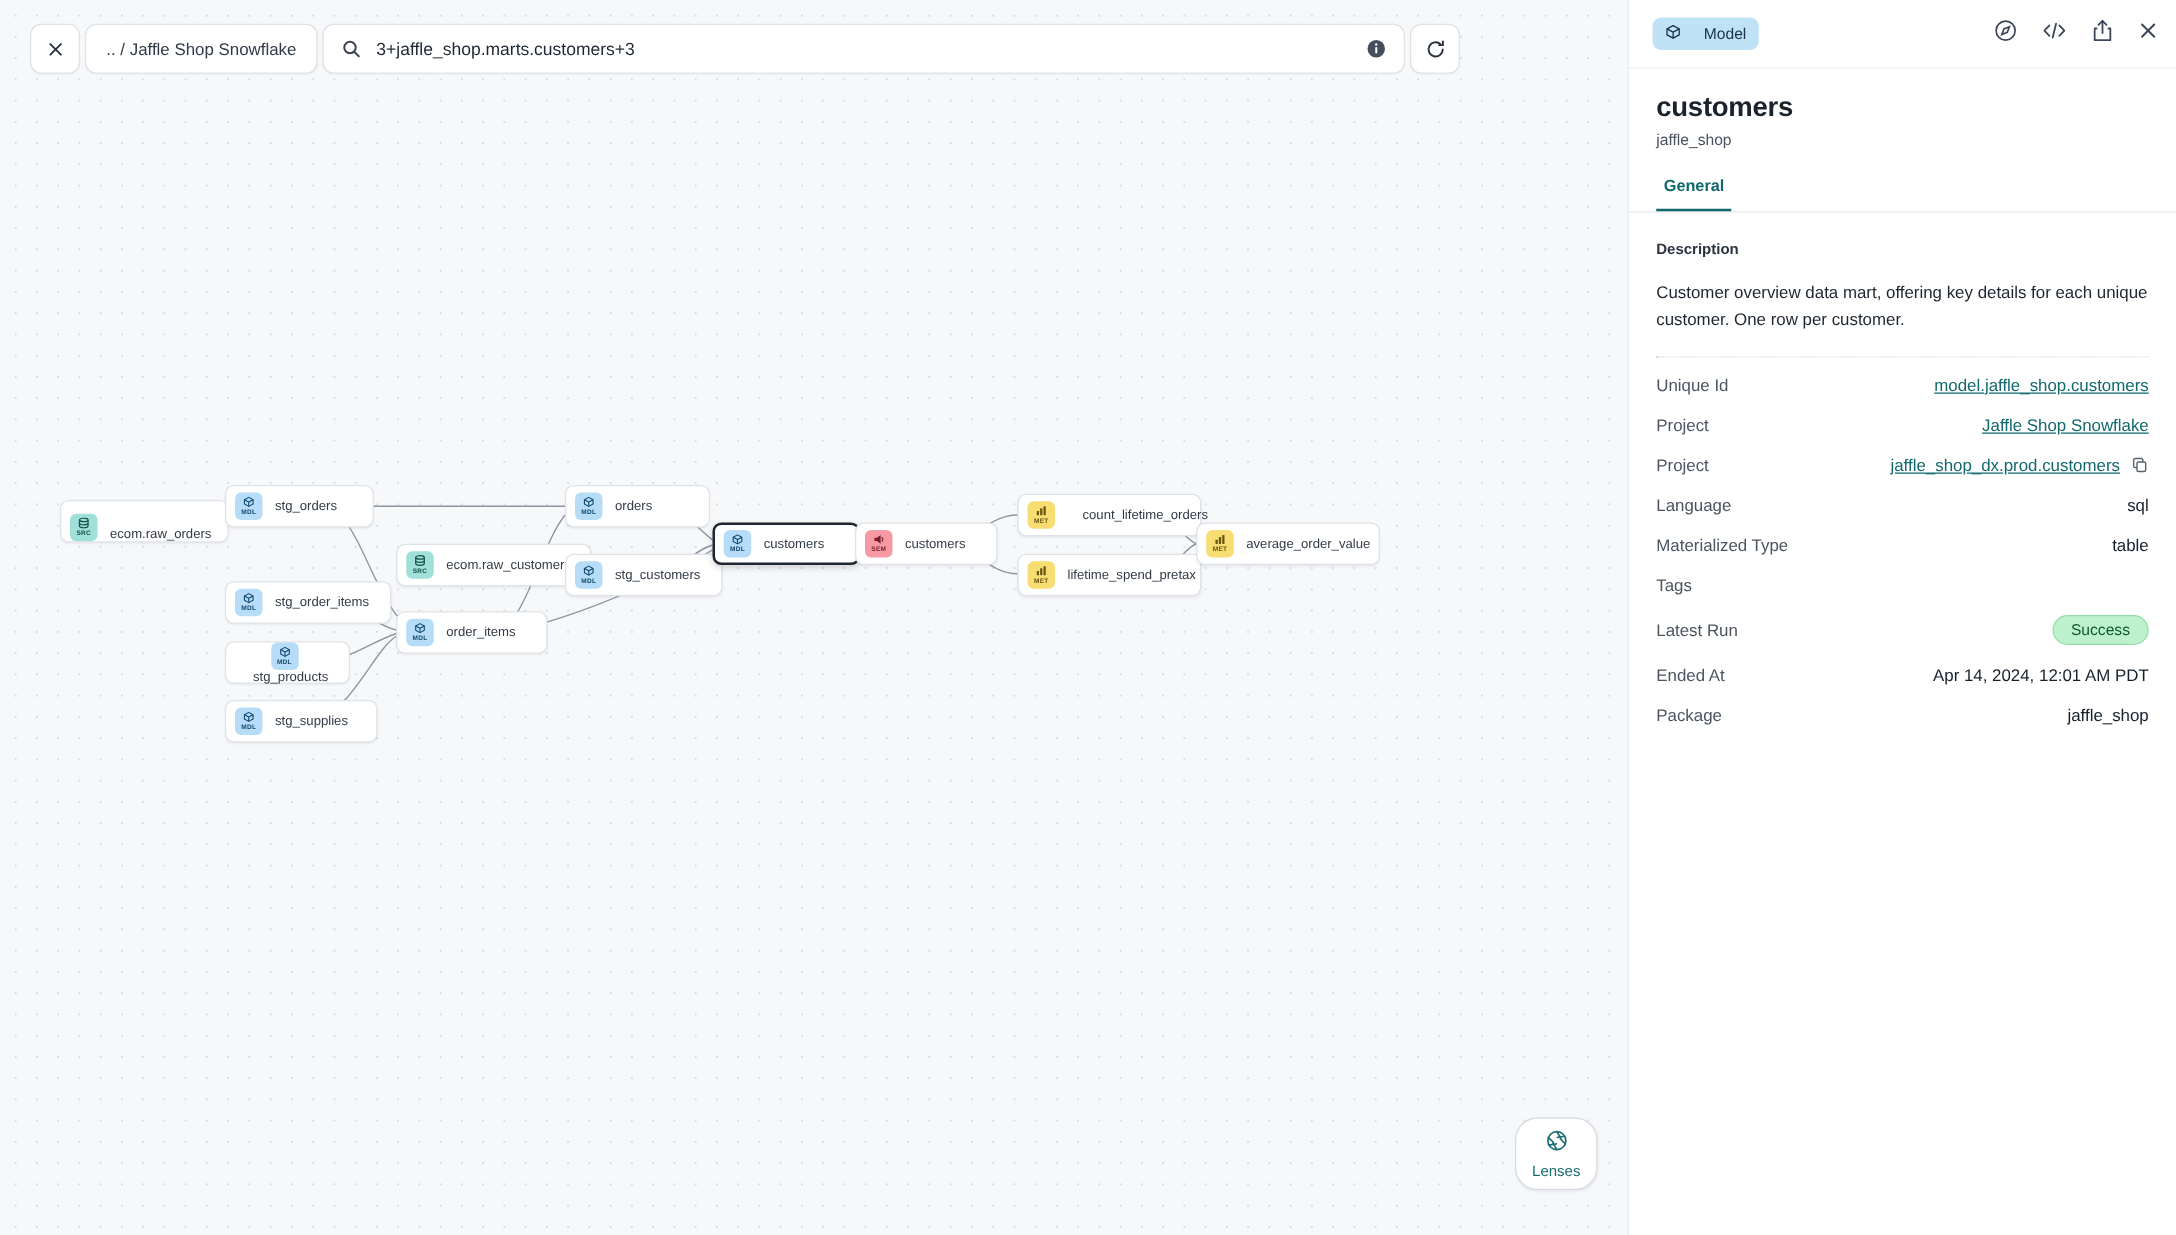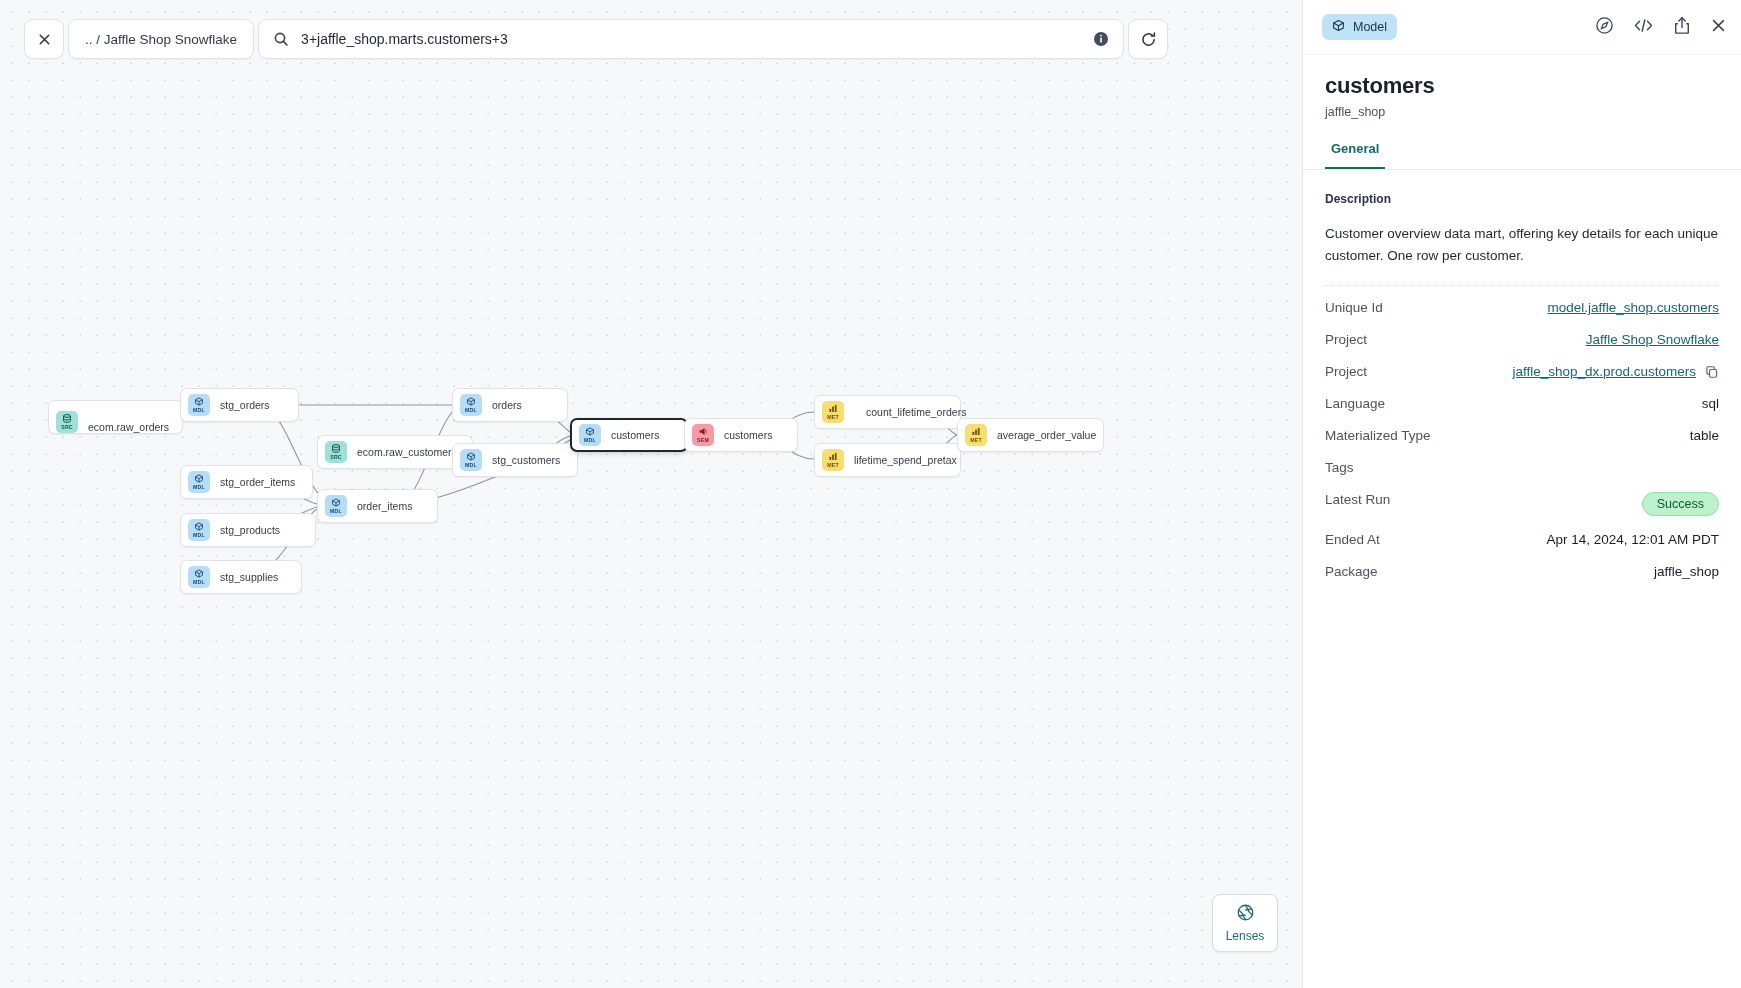--- a/index.html
+++ b/index.html
@@ -89,62 +89,62 @@
   .badge-src { background: #9fe0d8; color: #16514c; }
   .badge-mdl { background: #b6dcf7; color: #134a70; }
   .badge-sem { background: #f79aa4; color: #77202c; }
   .badge-met { background: #f7dd72; color: #6b5512; }
   .node .nlabel { margin-left: 10px; font-size: 10.5px; color: #333b47; }
 
   
   .lenses {
     position: absolute; right: 24px; bottom: 36px;
     width: 66px; height: 58px;
-    background: #fff; border: 1px solid #d7dbe2; border-radius: 8px;
+    background: #fff; border: 1px solid #d7dbe2; border-radius: 18px;
     display: flex; flex-direction: column; align-items: center; justify-content: center;
     gap: 3px;
     box-shadow: 0 1px 2px rgba(16,24,40,.07);
   }
   .lenses .ltext { font-size: 12px; color: #1b6d72; }
 
   
   .panel {
     width: 439px; height: 988px;
     background: #ffffff;
     border-left: 1px solid #e4e7ec;
     display: flex; flex-direction: column;
   }
   .panel-top {
     height: 55px; flex: none;
     display: flex; align-items: center;
     padding: 0 14px 0 19px;
     border-bottom: 1px solid #eceff3;
   }
   .chip {
-    display: inline-flex; align-items: center; gap: 8px;
+    display: inline-flex; align-items: center; gap: 18px;
     background: #bfe2f7; color: #18344a;
     border-radius: 7px; height: 26px; padding: 0 10px;
     font-size: 12.5px;
   }
   .panel-icons { margin-left: auto; display: flex; align-items: center; gap: 19px; color: #3d4656; }
   .panel-head { padding: 18px 22px 0 22px; }
   .p-title { font-size: 22px; font-weight: 700; color: #1b222c; letter-spacing: -.2px; }
   .p-sub { font-size: 12.5px; color: #4a525f; margin-top: 6px; }
   .tabs { display: flex; padding: 0 22px; margin-top: 22px; border-bottom: 1px solid #e6e9ee; }
   .tab {
     font-size: 13px; color: #11696e; padding: 0 6px 11px 6px;
     border-bottom: 2px solid #11696e; font-weight: 600;
   }
   .panel-body { padding: 22px 22px 0 22px; overflow: hidden; }
   .sect-label { font-size: 12px; font-weight: 700; color: #2c3440; }
   .desc { font-size: 13.5px; line-height: 22px; color: #1e2630; margin-top: 17px; }
   .divider { border-top: 1px dotted #d9dde3; margin: 18px 0 6px 0; }
 
   .row {
-    display: flex; align-items: flex-start; justify-content: space-between;
+    display: flex; align-items: center; justify-content: space-between;
     min-height: 32px; padding: 8px 0;
   }
   .row-key { font-size: 13.5px; color: #4c5460; }
   .row-val { font-size: 13.5px; color: #16202b; text-align: right; }
   .row-val.link { color: #11696e; text-decoration: underline; }
   .row-val.boxed { background: #f1f3f6; border-radius: 4px; padding: 2px 8px; }
   .row-val.pill {
     background: #bdf0cd; color: #0f5a2c; border: 1px solid #8fdfa9;
     border-radius: 13px; padding: 4px 14px; font-size: 12.5px;
   }
@@ -238,21 +238,21 @@
           <div class="node" style="left: 180px; top: 465px; width: 133px;">
             <span class="badge badge-mdl">
               <span class="bi"><svg width="10" height="9" viewBox="0 0 12 12" fill="none" stroke="currentColor" stroke-width="1.2" stroke-linejoin="round">
                   <path d="M6 1.2 L10.6 3.7 V8.3 L6 10.8 L1.4 8.3 V3.7 Z"></path>
                   <path d="M1.4 3.7 L6 6.2 L10.6 3.7 M6 6.2 V10.8"></path>
                 </svg></span>
               <span class="bt">MDL</span>
             </span>
             <span class="nlabel">stg_order_items</span>
           </div>
-          <div class="node" style="left: 180px; top: 513px; width: 136px;">
+          <div class="node" style="left: 180px; top: 513px; width: 100px; flex-direction: column;">
             <span class="badge badge-mdl">
               <span class="bi"><svg width="10" height="9" viewBox="0 0 12 12" fill="none" stroke="currentColor" stroke-width="1.2" stroke-linejoin="round">
                   <path d="M6 1.2 L10.6 3.7 V8.3 L6 10.8 L1.4 8.3 V3.7 Z"></path>
                   <path d="M1.4 3.7 L6 6.2 L10.6 3.7 M6 6.2 V10.8"></path>
                 </svg></span>
               <span class="bt">MDL</span>
             </span>
             <span class="nlabel">stg_products</span>
           </div>
           <div class="node" style="left: 180px; top: 560px; width: 122px;">

